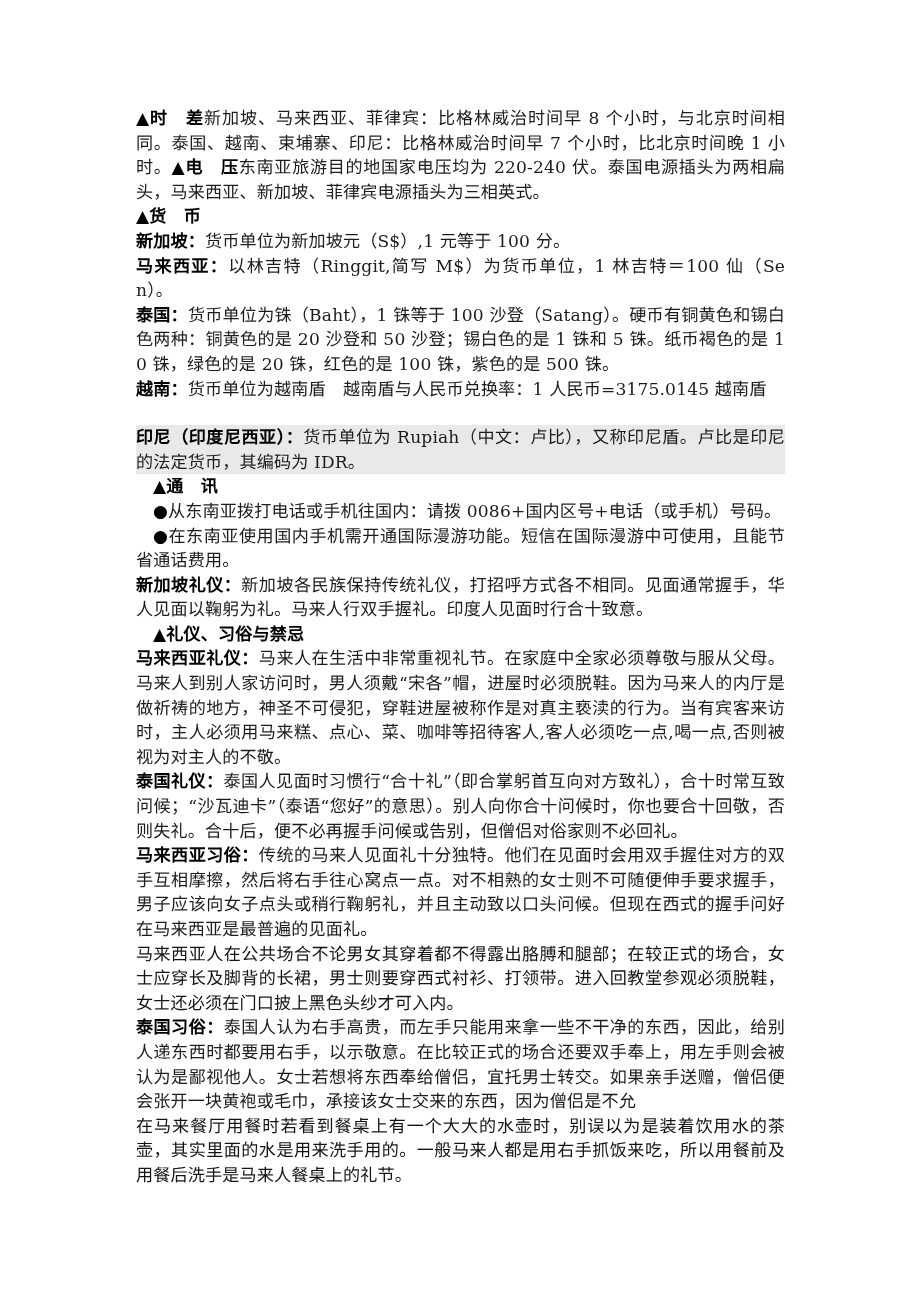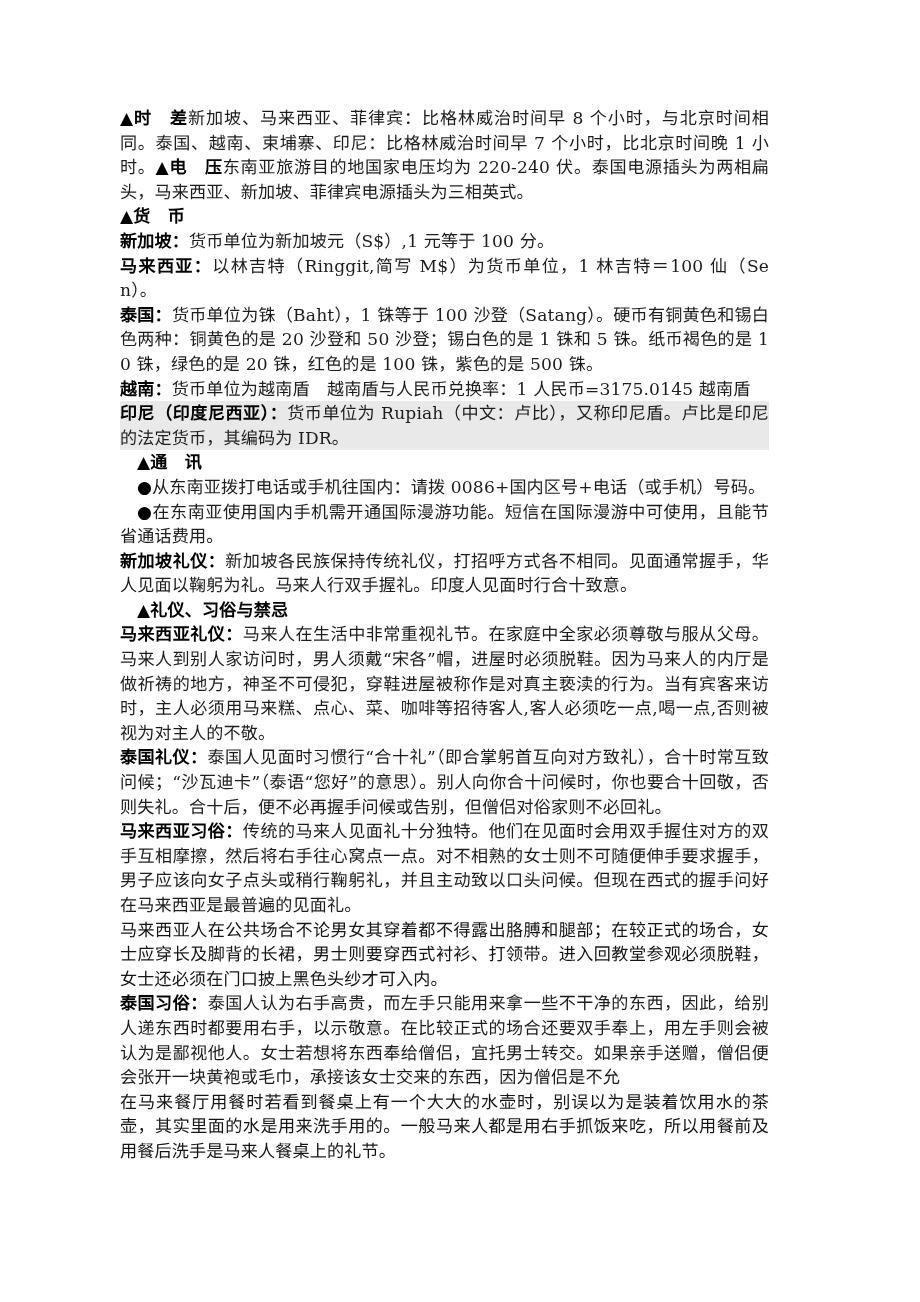--- a/index.html
+++ b/index.html
@@ -24,21 +24,21 @@
     left: 0;
     top: 0;
     width: 920px;
     height: 1302px;
     background: #ffffff;
   }
 
   
   #text-column {
     position: absolute;
-    left: 120px;
+    left: 136px;
     top: 106px;
     width: 649px;
   }
 
   .para {
     font-size: 17.1px;
     line-height: 24.6px;
     text-align: justify;
     text-justify: inter-ideograph;
     margin: 0;
@@ -61,20 +61,21 @@
 
   
   .indent1 {
     text-indent: 17px;
   }
 
   
   .highlight {
     background-color: #e9e9e9;
     box-shadow: 0 0 0 0 #e9e9e9;
+    margin-top: 24px;
   }
 
   
   .soft {
     color: #1c1c1c;
   }
 </style>
 </head>
 <body>
 

